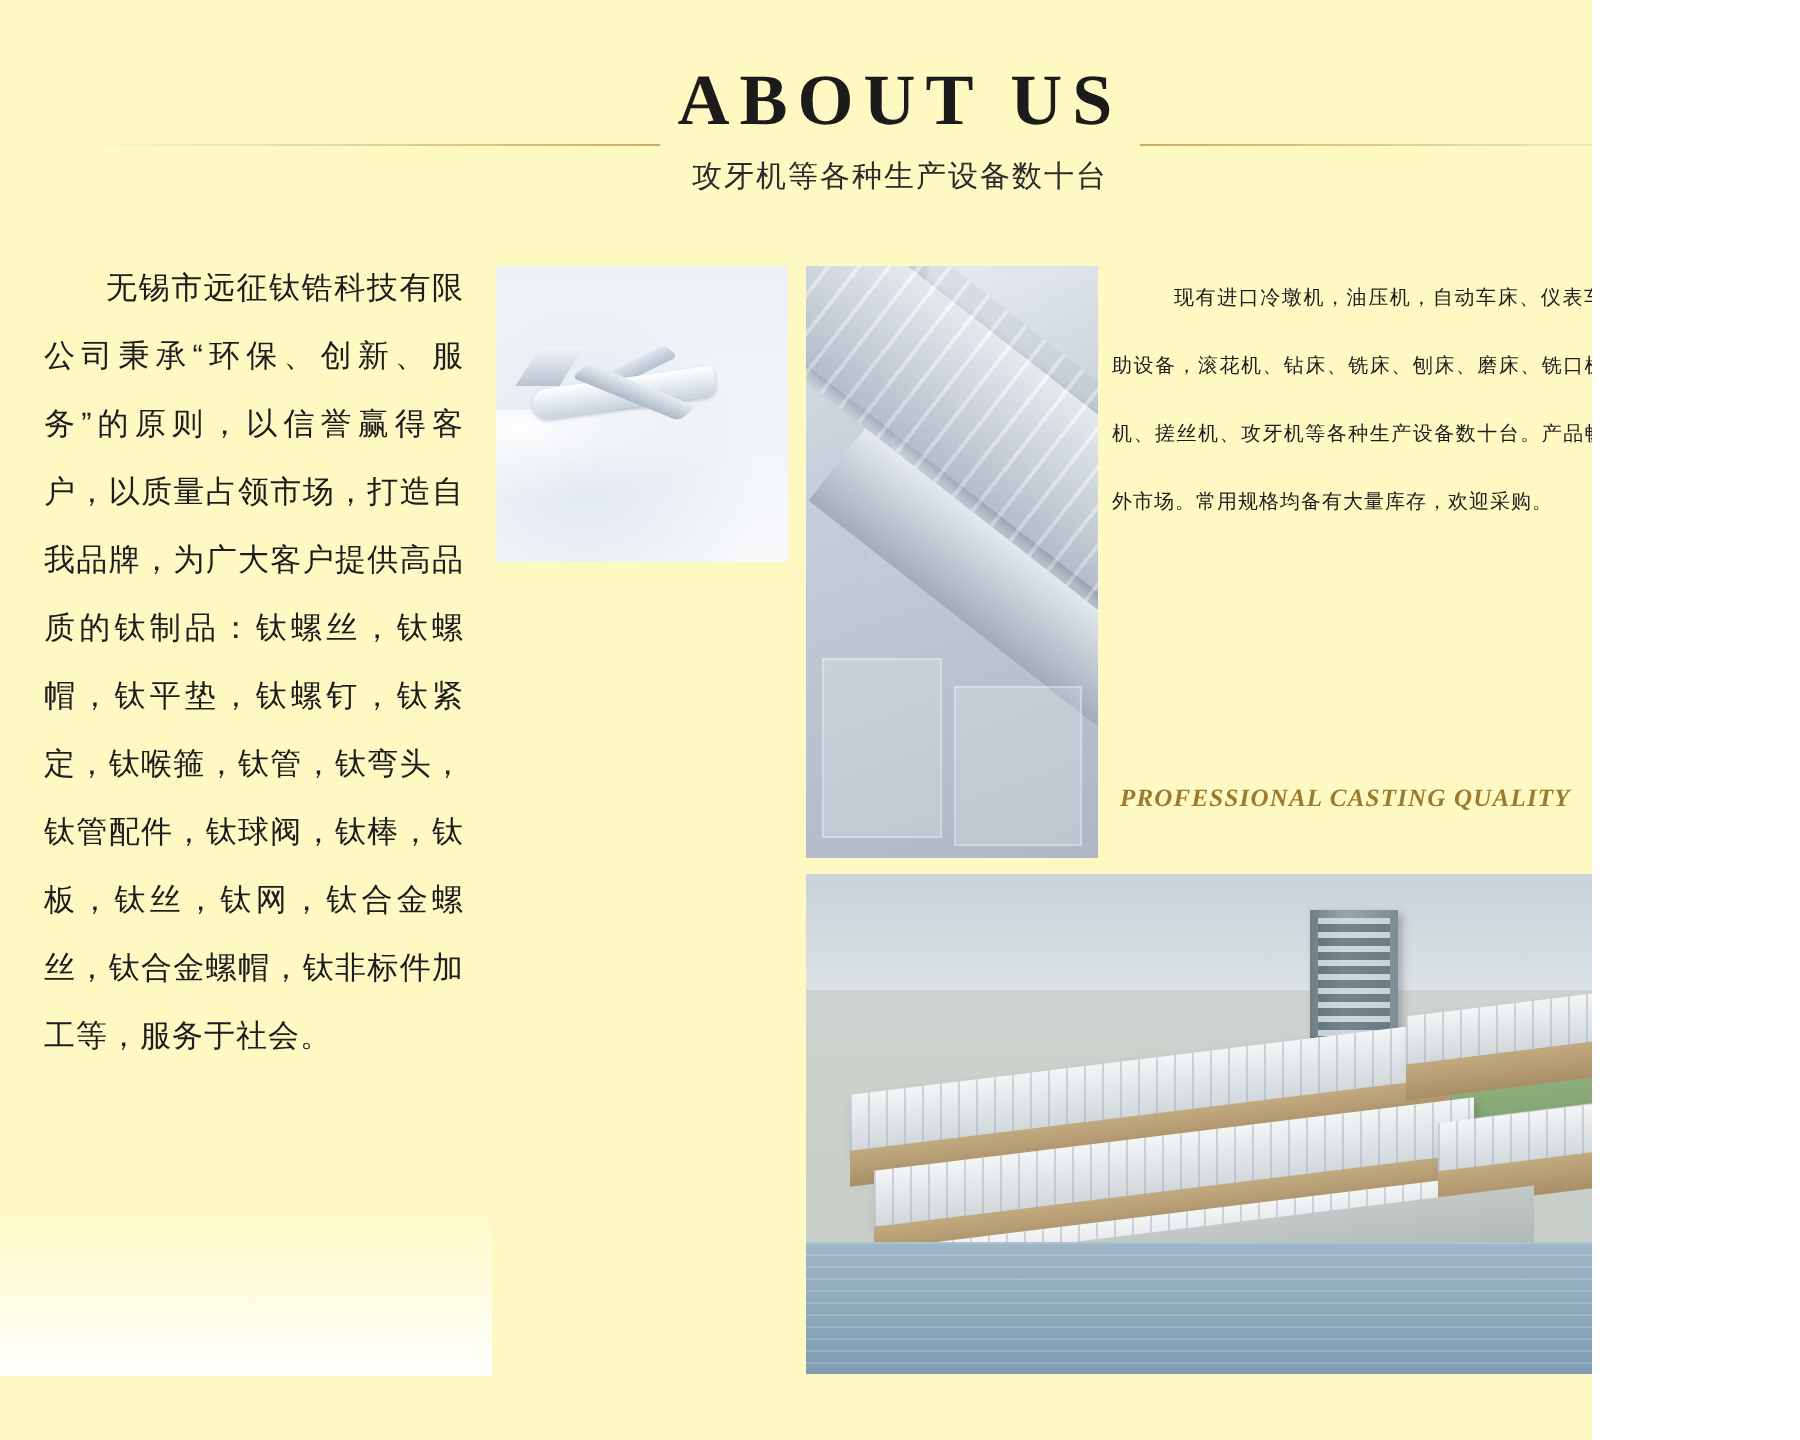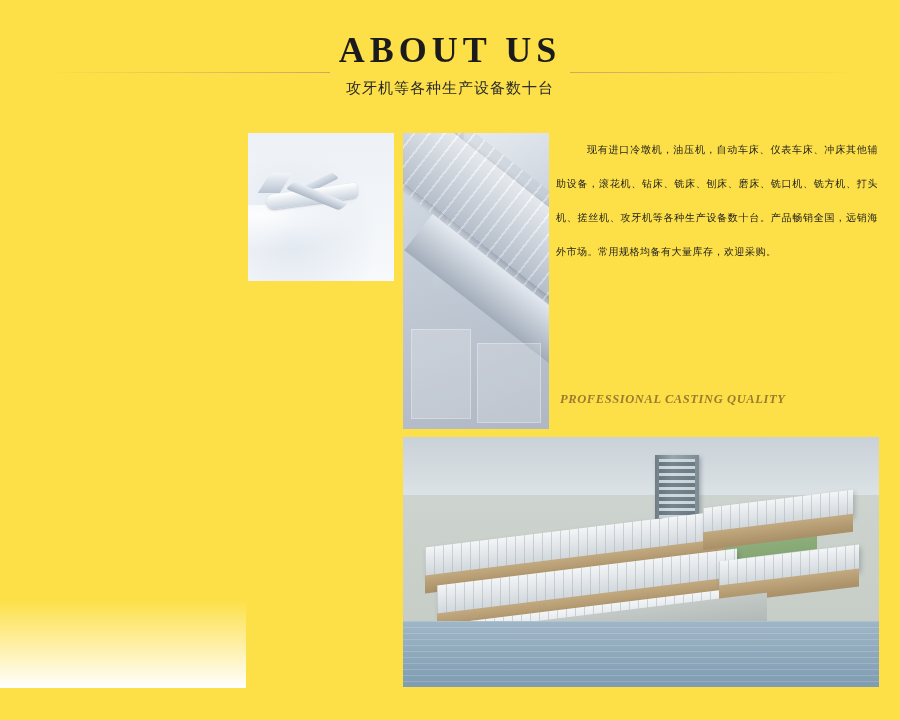--- a/index.html
+++ b/index.html
@@ -4,24 +4,24 @@
 <style>
   * { box-sizing: border-box; margin: 0; padding: 0; }
   html, body {
     width: 900px;
     height: 720px;
     background: #ffffff;
     font-family: "Liberation Sans", sans-serif;
   }
   .page {
     position: relative;
-    width: 900px;
+    width: 796px;
     height: 720px;
     overflow: hidden;
-    background: #fde047;
+    background: #fef9c3;
   }
 
   
   .header {
     position: absolute;
     top: 0; left: 0;
     width: 900px;
     height: 118px;
   }
   .title-block {
@@ -277,20 +277,24 @@
 
   <div class="header">
     <div class="rule left"></div>
     <div class="rule right"></div>
     <div class="title-block">
       <div class="main-title">ABOUT  US</div>
       <div class="sub-title">攻牙机等各种生产设备数十台</div>
     </div>
   </div>
 
+  <div class="left-col">
+    <div class="left-photo"></div>
+    <p class="left-text">无锡市远征钛锆科技有限公司秉承“环保、创新、服务”的原则，以信誉赢得客户，以质量占领市场，打造自我品牌，为广大客户提供高品质的钛制品：钛螺丝，钛螺帽，钛平垫，钛螺钉，钛紧定，钛喉箍，钛管，钛弯头，钛管配件，钛球阀，钛棒，钛板，钛丝，钛网，钛合金螺丝，钛合金螺帽，钛非标件加工等，服务于社会。</p>
+  </div>
   <div class="left-fade"></div>
 
   <div class="img-plane">
     <div class="plane-trail"></div>
     <div class="plane-tail"></div>
     <div class="plane-wing2"></div>
     <div class="plane-body"></div>
     <div class="plane-wing"></div>
   </div>
 

